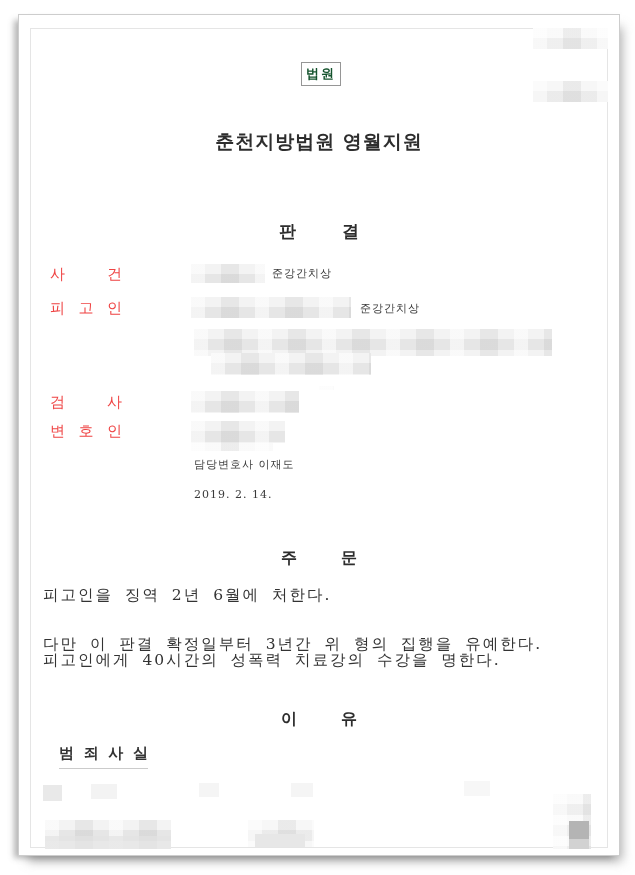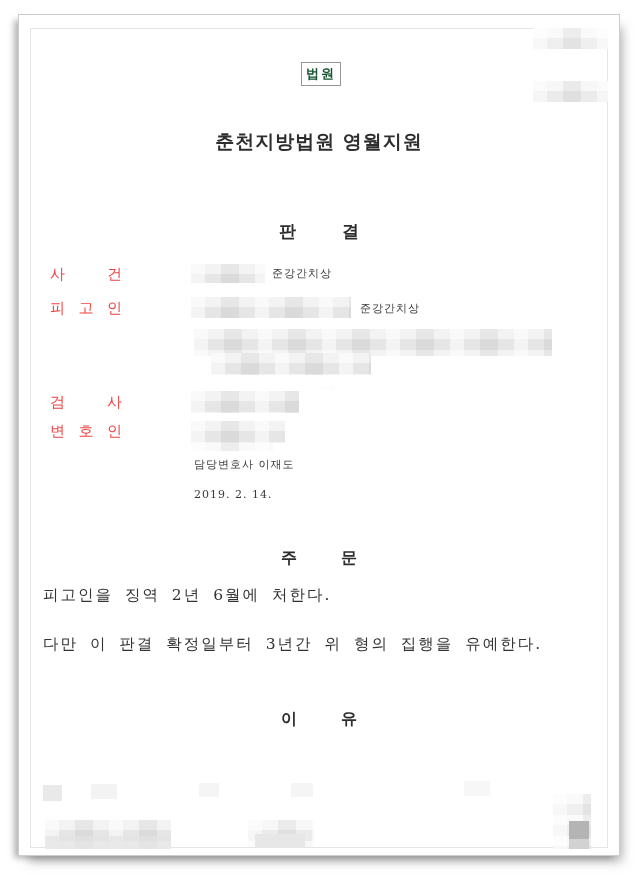--- a/index.html
+++ b/index.html
@@ -106,25 +106,27 @@
     <div class="val" style="left:175px; top:440px;">담당변호사 이재도</div>
 
     <div class="val" style="left:175px; top:470px;text-align:center;">2019. 2. 14.</div>
 
     <div class="two-char-heading h-jumun">
       <span>주</span>
       <span>문</span>
     </div>
     <div class="body-line" style="top:570px;">피고인을 징역 2년 6월에 처한다.</div>
     <div class="body-line" style="top:602px;margin-top:17px;">다만 이 판결 확정일부터 3년간 위 형의 집행을 유예한다.</div>
+    <div class="body-line" style="top:635px;">피고인에게 40시간의 성폭력 치료강의 수강을 명한다.</div>
 
     <div class="two-char-heading h-iyu">
       <span>이</span>
       <span>유</span>
     </div>
+    <div class="crime-facts">범 죄 사 실</div>
 
     <div class="cell" style="left:24px; top:770px; width:19px; height:16px; background:#e9e9e9;"></div>
     <div class="cell" style="left:72px; top:769px; width:26px; height:15px; background:#f3f3f3;"></div>
     <div class="cell" style="left:180px; top:768px; width:20px; height:14px; background:#f5f5f5;"></div>
     <div class="cell" style="left:272px; top:768px; width:22px; height:14px; background:#f5f5f5;"></div>
     <div class="cell" style="left:445px; top:766px; width:26px; height:15px; background:#f7f7f7;"></div>
 
     <div class="mosaic" style="left:26px; top:805px; width:126px; height:29px;"></div>
     <div class="cell" style="left:26px; top:821px; width:126px; height:13px; background:#e2e2e2; opacity:.7;"></div>
     <div class="mosaic light" style="left:229px; top:805px; width:66px; height:27px;"></div>

